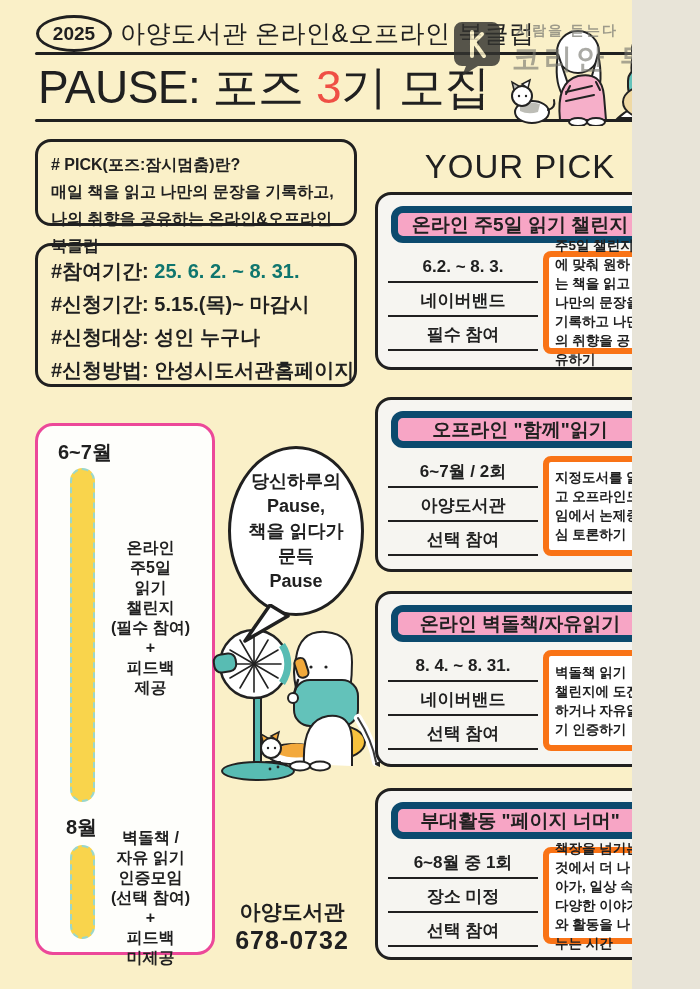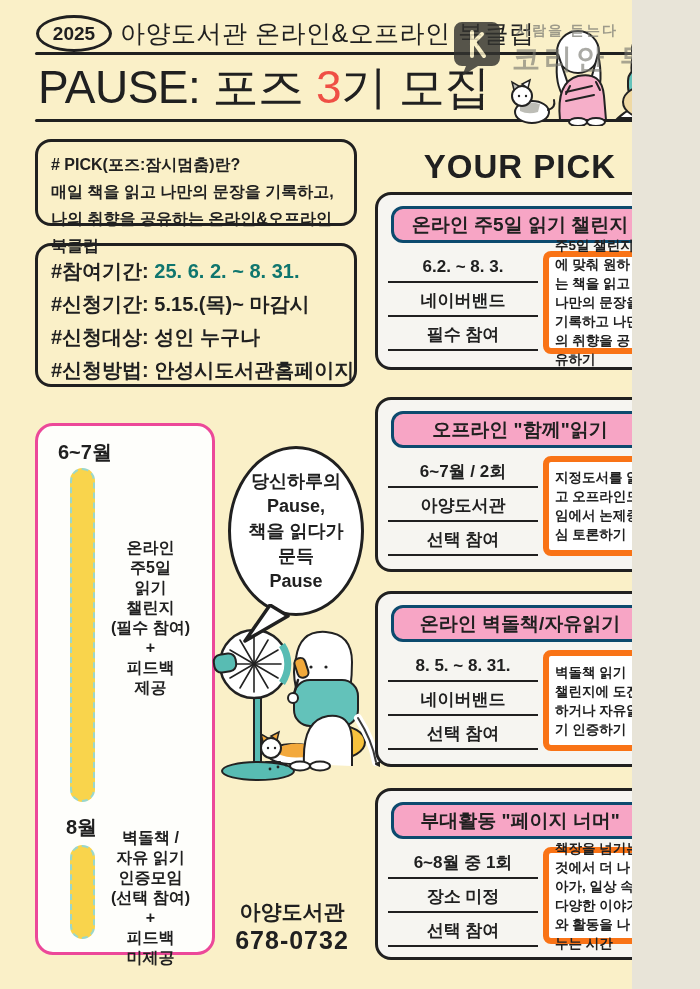--- a/index.html
+++ b/index.html
@@ -33,23 +33,23 @@
   .tl-bar{position:absolute;width:25px;background:#F9D44C;border:2px dashed #9AD7CB;border-radius:13px;}
   .tl-text{position:absolute;left:56px;right:5px;text-align:center;font-size:16px;line-height:20px;font-weight:800;white-space:pre-line;}
 
   
   .bubble{left:228px;top:446px;width:136px;height:170px;background:#fff;border:3.5px solid #202020;border-radius:50%;
     display:flex;align-items:center;justify-content:center;text-align:center;z-index:2;}
   .bubble-text{font-size:18px;line-height:25px;font-weight:700;white-space:pre-line;}
   .bubble-tail{left:240px;top:604px;z-index:3;}
 
   
-  .your-pick{left:375px;top:148px;width:290px;text-align:center;font-size:33px;font-weight:700;letter-spacing:1px;}
+  .your-pick{left:375px;top:148px;width:290px;text-align:center;font-size:33px;font-weight:400;letter-spacing:1px;}
   .card{position:absolute;left:375px;width:290px;background:#F6F5F1;border:3px solid #202020;border-radius:16px;}
-  .pill{position:absolute;left:13px;right:13px;top:11px;height:37px;background:#F7A5C5;border:3px solid #0c4a6e;border-radius:12px;
+  .pill{position:absolute;left:13px;right:13px;top:11px;height:37px;background:#F7A5C5;border:7px solid #0c4a6e;border-radius:12px;
     display:flex;align-items:center;justify-content:center;font-size:19px;font-weight:800;white-space:nowrap;}
   .rows{position:absolute;left:10px;top:57px;width:150px;}
   .row{height:31px;border-bottom:2.5px solid #202020;display:flex;align-items:center;justify-content:center;
     font-size:17px;font-weight:800;margin-bottom:3px;white-space:nowrap;}
   .desc{position:absolute;left:165px;right:8px;top:56px;bottom:13px;background:#FFFFFF;border:6px solid #f97316;border-radius:8px;
     padding:14px 6px;font-size:13.5px;line-height:19px;font-weight:700;display:flex;align-items:center;}
 
   
   .contact{left:212px;top:898px;width:160px;text-align:center;font-weight:800;z-index:2;}
   .contact .name{font-size:21px;line-height:27px;}
@@ -260,21 +260,21 @@
       <div class="row">6~7월 / 2회</div>
       <div class="row">아양도서관</div>
       <div class="row">선택 참여</div>
     </div>
     <div class="desc">지정도서를 읽고 오프라인모임에서 논제중심 토론하기</div>
   </div>
 
   <div class="card" style="top:591px;height:176px;">
     <div class="pill">온라인 벽돌책/자유읽기</div>
     <div class="rows">
-      <div class="row">8. 5. ~ 8. 31.</div>
+      <div class="row">8. 4. ~ 8. 31.</div>
       <div class="row">네이버밴드</div>
       <div class="row">선택 참여</div>
     </div>
     <div class="desc">벽돌책 읽기 챌린지에 도전하거나 자유읽기 인증하기</div>
   </div>
 
   <div class="card" style="top:788px;height:172px;">
     <div class="pill">부대활동 "페이지 너머"</div>
     <div class="rows">
       <div class="row">6~8월 중 1회</div>

